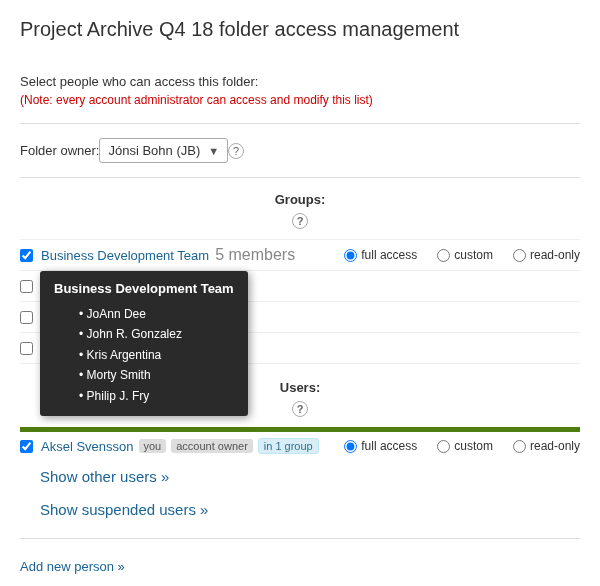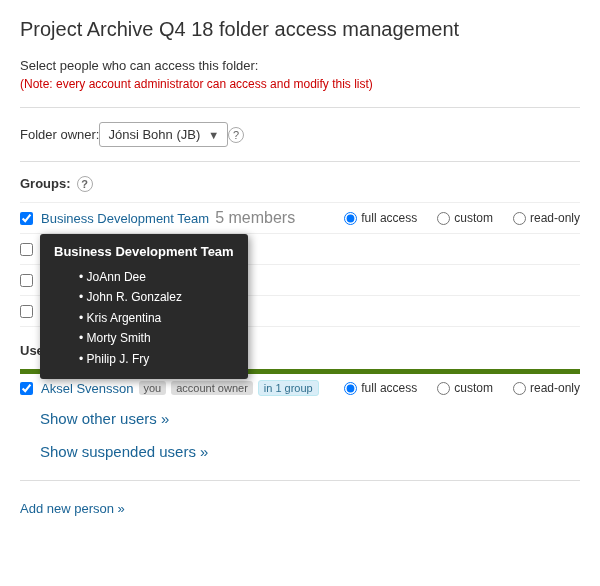--- a/index.html
+++ b/index.html
@@ -9,21 +9,21 @@
       color: #333;
       background: #fff;
       width: 600px;
       min-height: 586px;
       padding: 16px 20px;
     }
     h1 {
       font-size: 20px;
       font-weight: normal;
       color: #333;
-      margin-bottom: 16px;
+      margin-bottom: 32px;
       line-height: 1.3;
     }
     .description {
       font-size: 13px;
       color: #333;
       margin-bottom: 4px;
     }
     .note {
       font-size: 12px;
       color: #c00;
@@ -69,25 +69,27 @@
       width: 16px;
       height: 16px;
       border: 1px solid #aaa;
       border-radius: 50%;
       font-size: 11px;
       color: #666;
       cursor: pointer;
     }
     .section-header {
       display: flex;
+      align-items: center;
       gap: 6px;
       font-size: 13px;
       font-weight: bold;
       color: #333;
       margin: 14px 0 10px 0;
+      flex-direction: column;
     }
     .group-row {
       display: flex;
       align-items: center;
       padding: 6px 0;
       border-top: 1px solid #eee;
       position: relative;
     }
     .group-row:last-child {
       border-bottom: 1px solid #eee;

